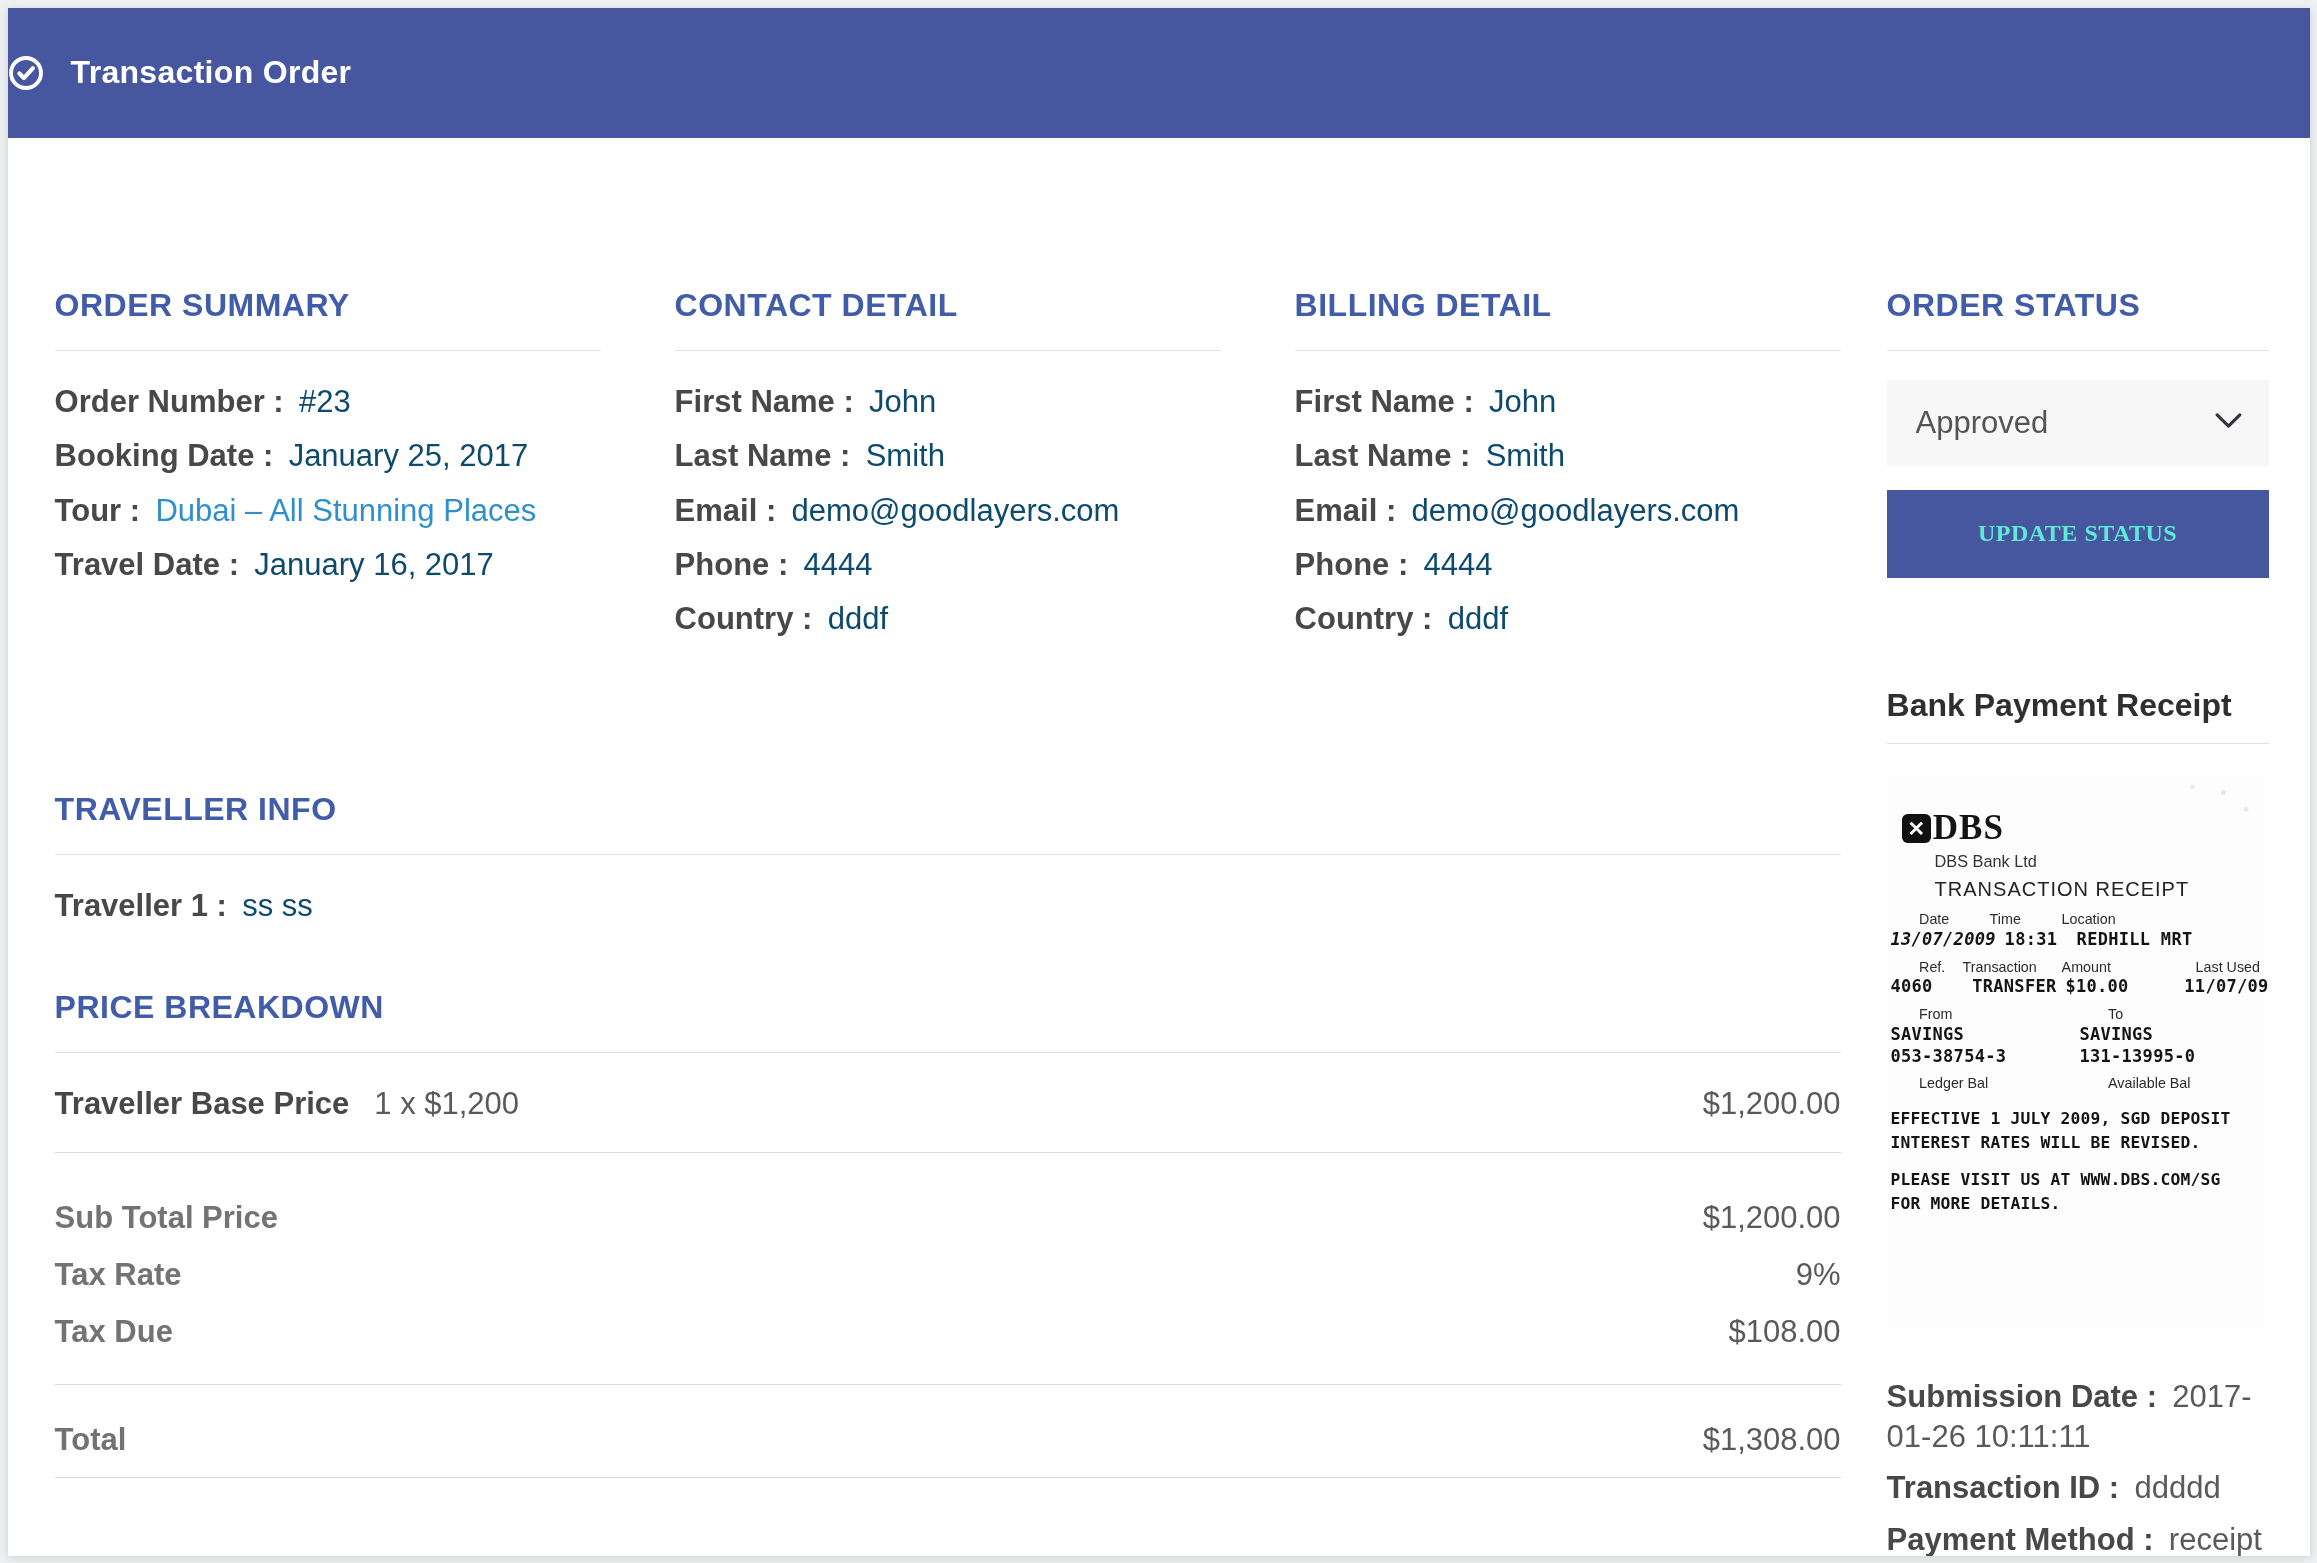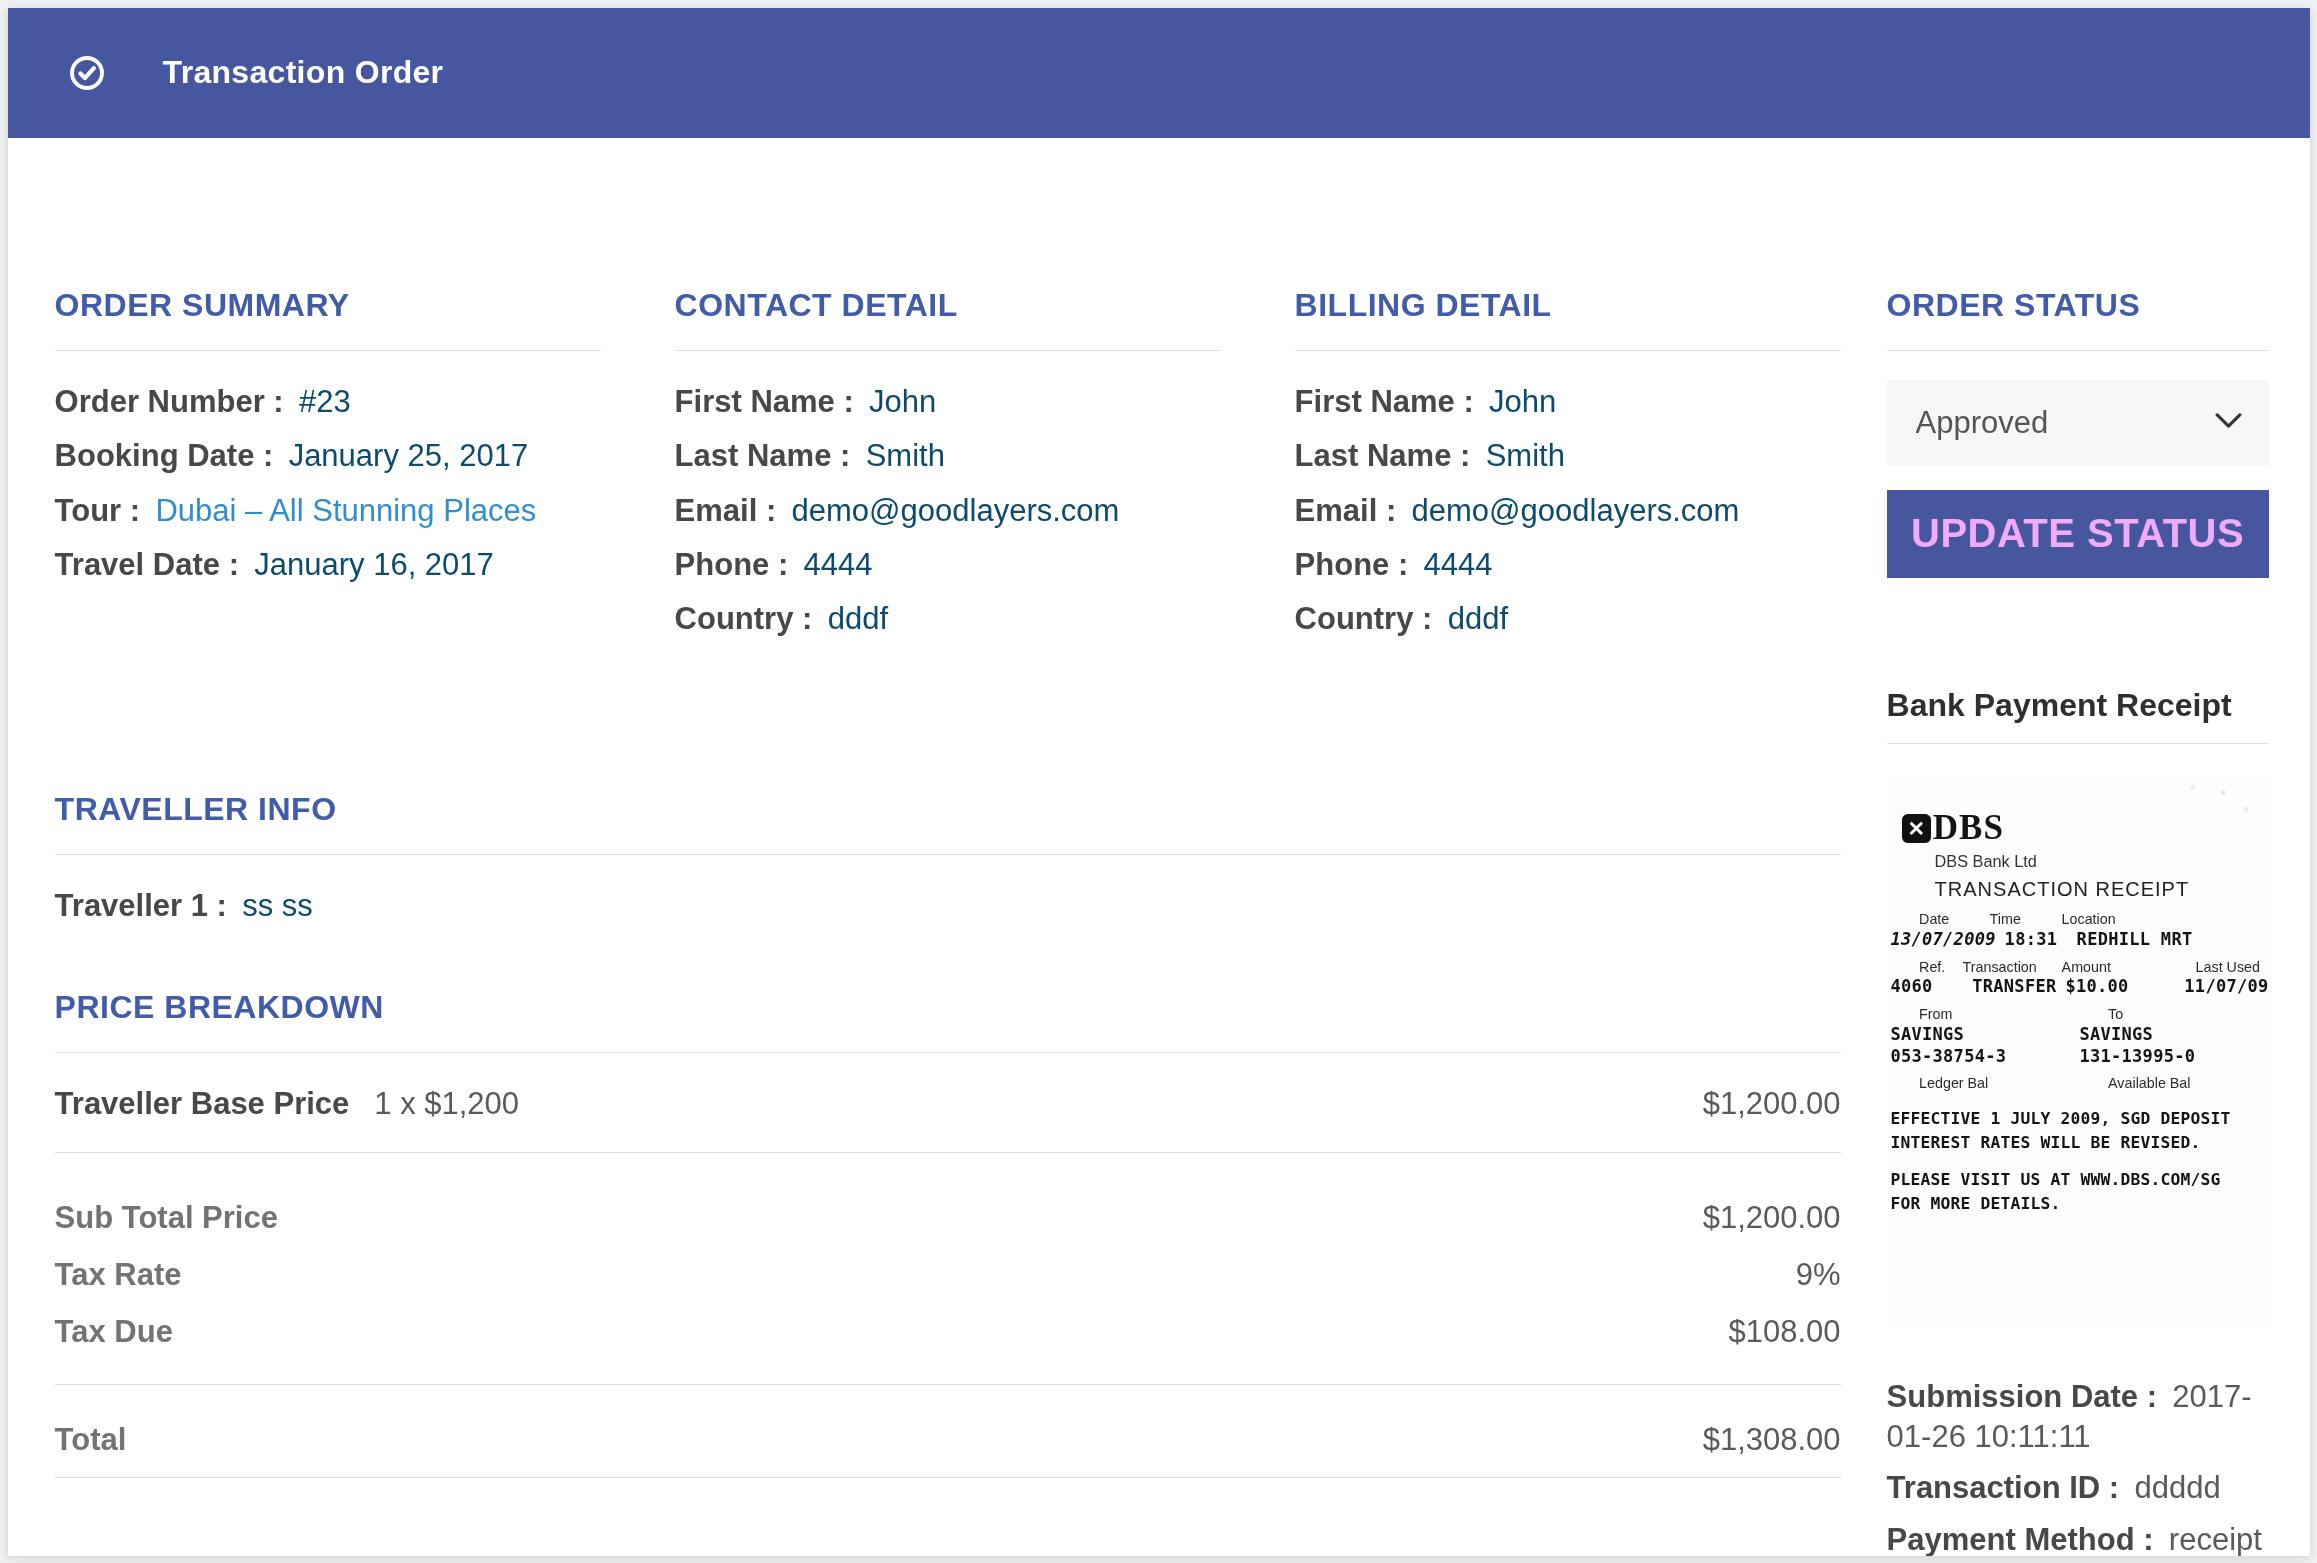--- a/index.html
+++ b/index.html
@@ -17,22 +17,20 @@
     background: #ffffff;
     box-shadow: 0 1.9px 9.6px rgba(0,0,0,0.14);
     overflow: hidden;
   }
   
   .topbar {
     height: 130px;
     background: #4657a0;
     display: flex;
     align-items: center;
-    padding-left: 61px;
-    gap: 31px;
   }
   .topbar .check-icon { width: 36px; height: 36px; display: inline-flex; }
   .topbar h1 {
     color: #ffffff;
     font-size: 32px;
     font-weight: 700;
     margin-left: 27px;
     letter-spacing: 0.3px;
   }
   
@@ -99,24 +97,24 @@
   .select-chevron {
     position: absolute; right: 27px; top: 32px;
     width: 27px; height: 17px;
     pointer-events: none;
     display: inline-flex;
   }
   .update-btn {
     margin-top: 24px;
     width: 100%; height: 88px;
     background: #4657a0;
-    color: #f0abfc;
+    color: #5eead4;
     border: none;
-    font-family: Liberation Sans, sans-serif;
-    font-size: 40px; font-weight: 700;
+    font-family: Liberation Serif, serif;
+    font-size: 24px; font-weight: 700;
     letter-spacing: 0.5px;
     cursor: pointer;
   }
   h3.bank-title {
     margin-top: 108px;
     color: #2f2f2f;
     font-size: 32px; font-weight: 700;
     line-height: 39px;
   }
   hr.bank { border: none; border-top: 1.9px solid #e1e1e1; margin-top: 18px; }

